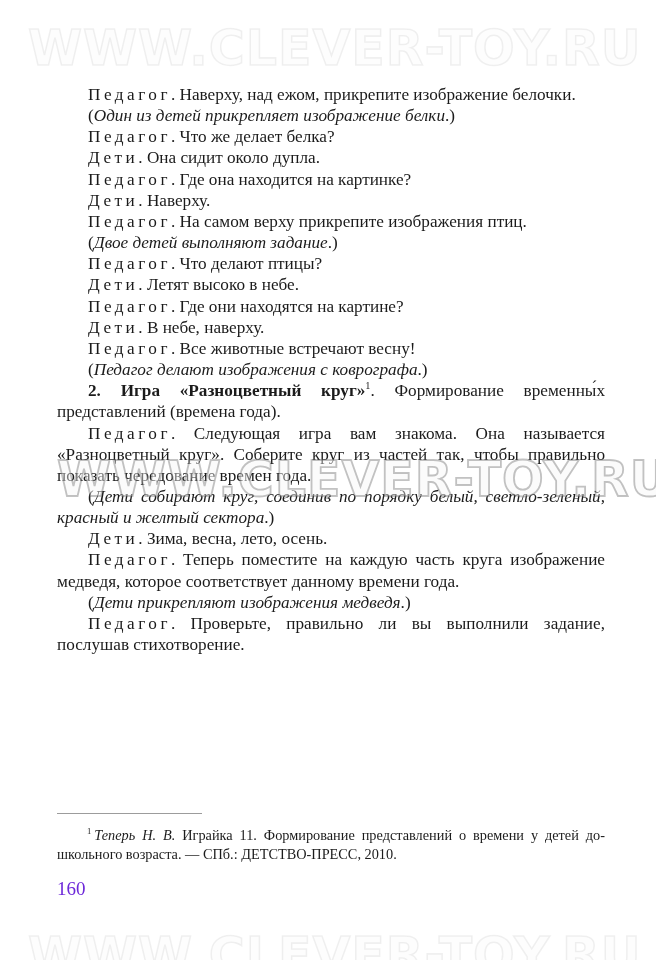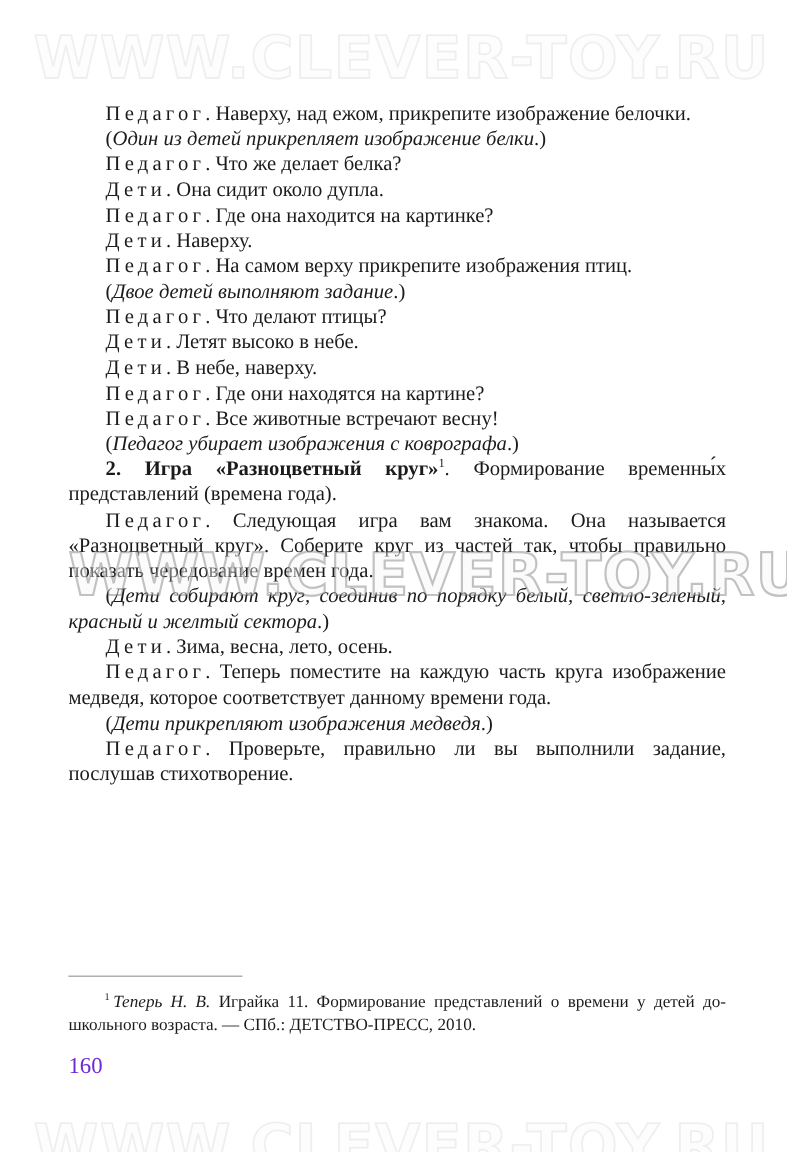--- a/index.html
+++ b/index.html
@@ -95,24 +95,24 @@
       <p><span class="speaker">Педагог</span>. Наверху, над ежом, прикрепите изображение белочки.</p>
       <p>(<em>Один из детей прикрепляет изображение белки</em>.)</p>
       <p><span class="speaker">Педагог</span>. Что же делает белка?</p>
       <p><span class="speaker">Дети</span>. Она сидит около дупла.</p>
       <p><span class="speaker">Педагог</span>. Где она находится на картинке?</p>
       <p><span class="speaker">Дети</span>. Наверху.</p>
       <p><span class="speaker">Педагог</span>. На самом верху прикрепите изображения птиц.</p>
       <p>(<em>Двое детей выполняют задание</em>.)</p>
       <p><span class="speaker">Педагог</span>. Что делают птицы?</p>
       <p><span class="speaker">Дети</span>. Летят высоко в небе.</p>
+      <p><span class="speaker">Педагог</span>. Где они находятся на картине?</p>
       <p><span class="speaker">Дети</span>. В небе, наверху.</p>
-      <p><span class="speaker">Педагог</span>. Где они находятся на картине?</p>
       <p><span class="speaker">Педагог</span>. Все животные встречают весну!</p>
-      <p>(<em>Педагог убирает изображения с коврографа</em>.)</p>
+      <p>(<em>Педагог делают изображения с коврографа</em>.)</p>
       <p><strong>2. Игра «Разноцветный круг»</strong><sup>1</sup>. Формирование временны́х представлений (времена года).</p>
       <p><span class="speaker">Педагог</span>. Следующая игра вам знакома. Она называется «Разноцветный круг». Соберите круг из частей так, чтобы пра­вильно показать чередование времен года.</p>
       <p>(<em>Дети собирают круг, соединив по порядку белый, светло-зе­леный, красный и желтый сектора</em>.)</p>
       <p><span class="speaker">Дети</span>. Зима, весна, лето, осень.</p>
       <p><span class="speaker">Педагог</span>. Теперь поместите на каждую часть круга изображение медведя, которое соответствует данному вре­мени года.</p>
       <p>(<em>Дети прикрепляют изображения медведя</em>.)</p>
       <p><span class="speaker">Педагог</span>. Проверьте, правильно ли вы выполнили зада­ние, послушав стихотворение.</p>
     </div>
 
   <div class="watermark wm-mid">WWW.CLEVER-TOY.RU</div>

